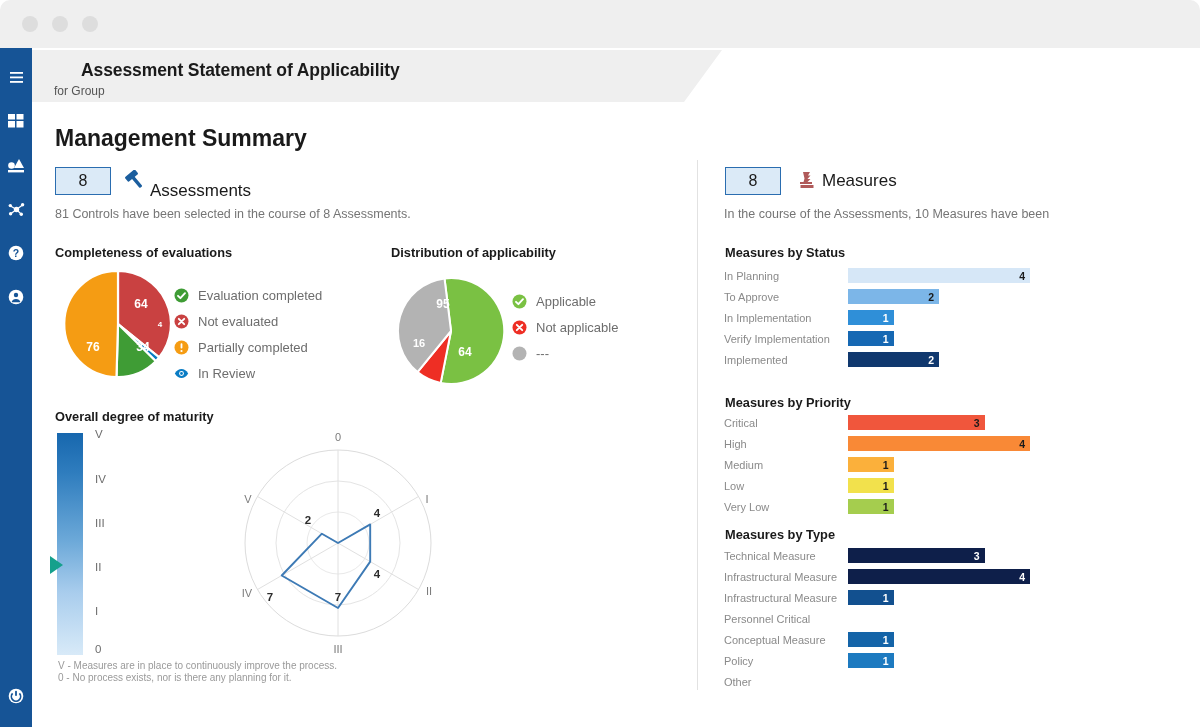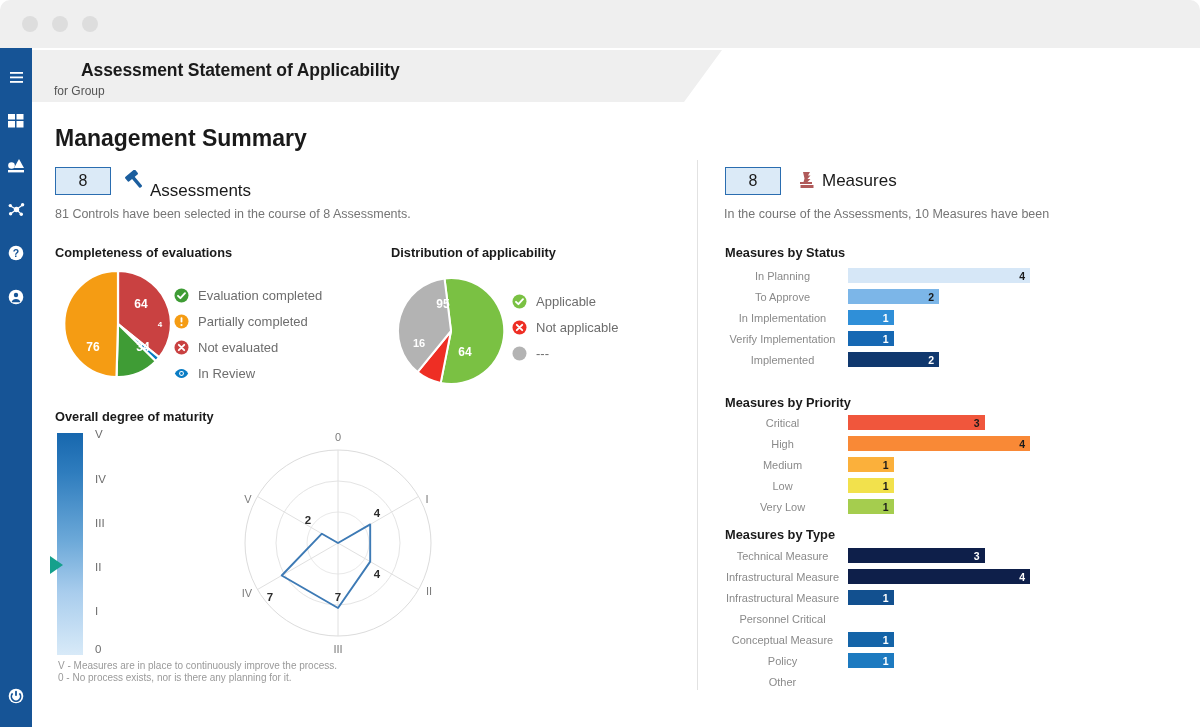--- a/index.html
+++ b/index.html
@@ -99,21 +99,21 @@
   
   .vdivider {
     position: absolute; left: 697px; top: 160px;
     width: 1px; height: 530px; background: #e2e2e2;
   }
 
   
   .barchart { position: absolute; }
   .bar-row { display: flex; align-items: center; height: 21px; }
   .bar-label {
-    width: 124px; text-align: center; padding-right: 7px;
+    width: 124px; text-align: left; padding-right: 7px;
     font-size: 11px; color: #8a8a8a; white-space: nowrap;
     overflow: hidden;
   }
   .bar-track { position: relative; width: 182px; height: 15px; }
   .bar-fill {
     height: 15px; position: relative;
     display: flex; align-items: center; justify-content: flex-end;
   }
   .bar-val {
     font-size: 10.5px; font-weight: bold; padding-right: 5px;
@@ -279,35 +279,35 @@
         <svg width="15" height="15" viewBox="0 0 15 15">
             <circle cx="7.5" cy="7.5" r="7" fill="#3f9c35"></circle>
             <path d="M4 7.8l2.4 2.4L11 5.2" stroke="#fff" stroke-width="1.9" fill="none" stroke-linecap="round" stroke-linejoin="round"></path>
           </svg>
       </span>
       <span class="lg-txt">Evaluation completed</span>
     </div>
     <div class="legend-row">
       <span class="lg-ico">
         <svg width="15" height="15" viewBox="0 0 15 15">
+            <circle cx="7.5" cy="7.5" r="7" fill="#c94141"></circle>
+            <path d="M4.8 4.8l5.4 5.4M10.2 4.8l-5.4 5.4" stroke="#fff" stroke-width="1.9" stroke-linecap="round"></path>
+          </svg>
+      </span>
+      <span class="lg-txt">Not evaluated</span>
+    </div>
+    <div class="legend-row">
+      <span class="lg-ico">
+        <svg width="15" height="15" viewBox="0 0 15 15">
             <circle cx="7.5" cy="7.5" r="7" fill="#f59c13"></circle>
             <rect x="6.6" y="3.2" width="1.8" height="5.3" rx="0.8" fill="#fff"></rect>
             <circle cx="7.5" cy="11" r="1.1" fill="#fff"></circle>
           </svg>
       </span>
       <span class="lg-txt">Partially completed</span>
-    </div>
-    <div class="legend-row">
-      <span class="lg-ico">
-        <svg width="15" height="15" viewBox="0 0 15 15">
-            <circle cx="7.5" cy="7.5" r="7" fill="#c94141"></circle>
-            <path d="M4.8 4.8l5.4 5.4M10.2 4.8l-5.4 5.4" stroke="#fff" stroke-width="1.9" stroke-linecap="round"></path>
-          </svg>
-      </span>
-      <span class="lg-txt">Not evaluated</span>
     </div>
     <div class="legend-row">
       <span class="lg-ico">
         <svg width="15" height="15" viewBox="0 0 15 15">
             <path d="M0.8 7.5C3 4 5 3 7.5 3s4.5 1 6.7 4.5C12 11 10 12 7.5 12S3 11 0.8 7.5z" fill="#0a7cc4"></path>
             <circle cx="7.5" cy="7.5" r="2.4" fill="#ffffff"></circle>
             <circle cx="7.5" cy="7.5" r="1.4" fill="#0a7cc4"></circle>
           </svg>
       </span>
       <span class="lg-txt">In Review</span>

